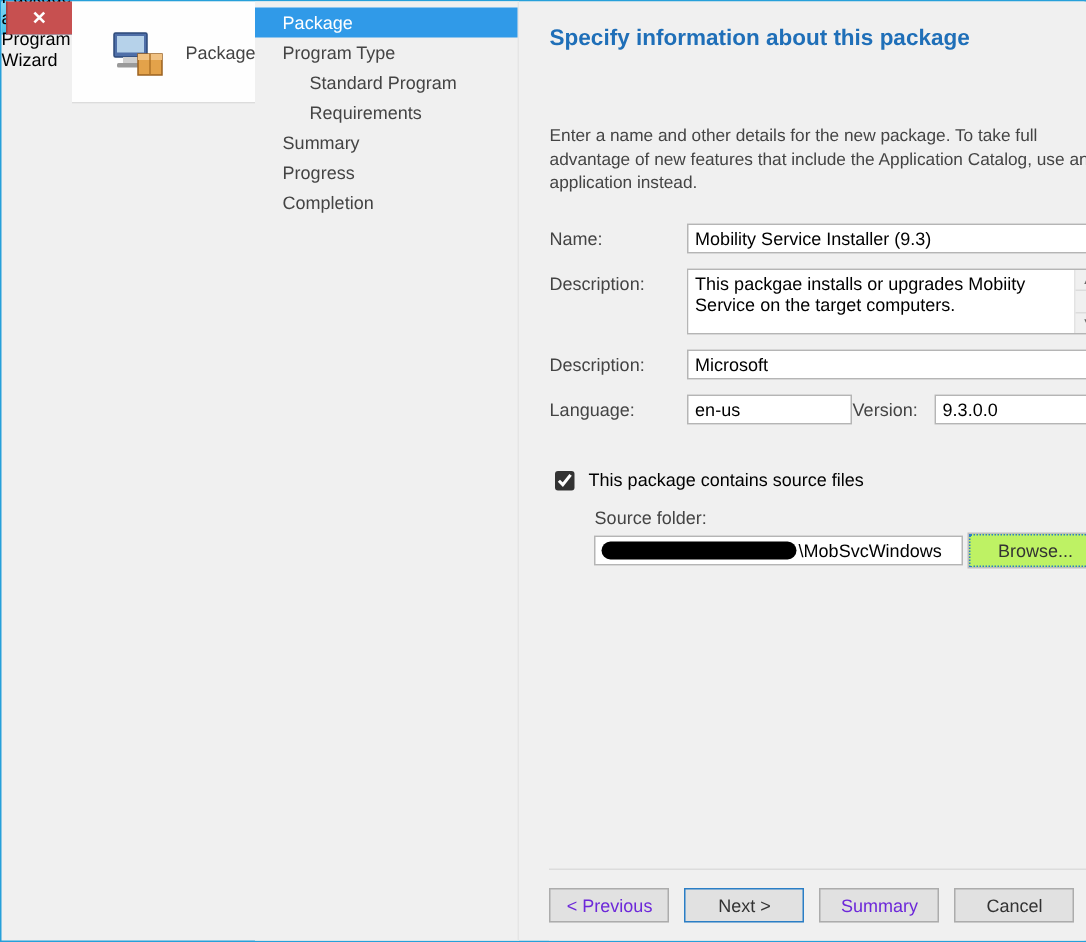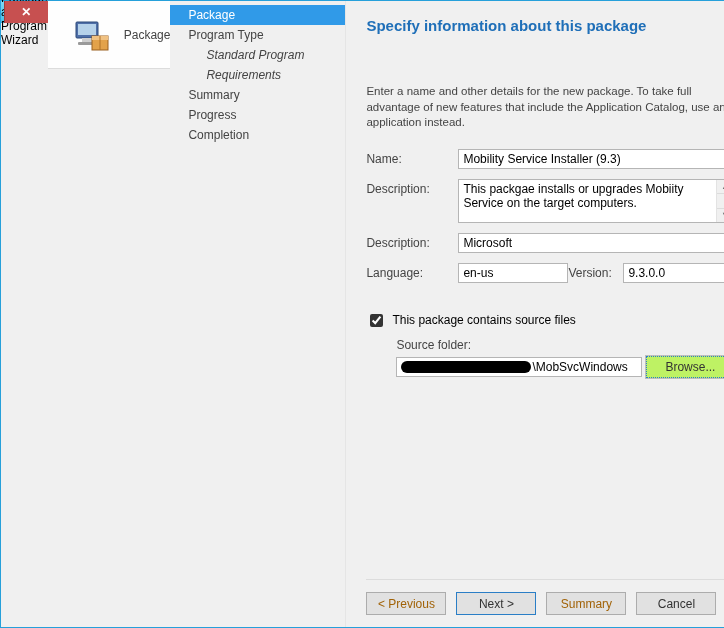--- a/index.html
+++ b/index.html
@@ -54,21 +54,21 @@
     width: 176px;
     background: #f0f0f0;
     padding-top: 4px;
     border-right: 1px solid #e5e5e5;
   }
   .nav-item {
     padding: 3px 0 3px 18px;
     color: #444; cursor: default;
     white-space: nowrap;
   }
-  .nav-item.sub { padding-left: 36px; font-style: italic; }
+  .nav-item.sub { padding-left: 36px; }
   .nav-item.selected {
     background: #309ae8;
     color: #fff;
   }
   .main {
     flex: 1;
     display: flex; flex-direction: column;
     padding: 16px 20px 0 20px;
   }
   .main-title {
@@ -145,21 +145,21 @@
     padding-right: 18px; gap: 10px;
   }
   .btn {
     min-width: 80px; height: 23px;
     border: 1px solid #acacac;
     background: #e1e1e1;
     display:flex; align-items:center; justify-content:center;
     color:#333; cursor:default;
     padding: 0 10px;
   }
-  .btn.disabled { color: #a16207; }
+  .btn.disabled { color: #6d28d9; }
   .btn.primary { border: 1px solid #2a7ec6; }
 </style>
 </head>
 <body>
 
 <div class="outer">
 
   <div class="titlebar">
     <div class="sys-icon">
       <svg width="16" height="16" viewBox="0 0 16 16">

